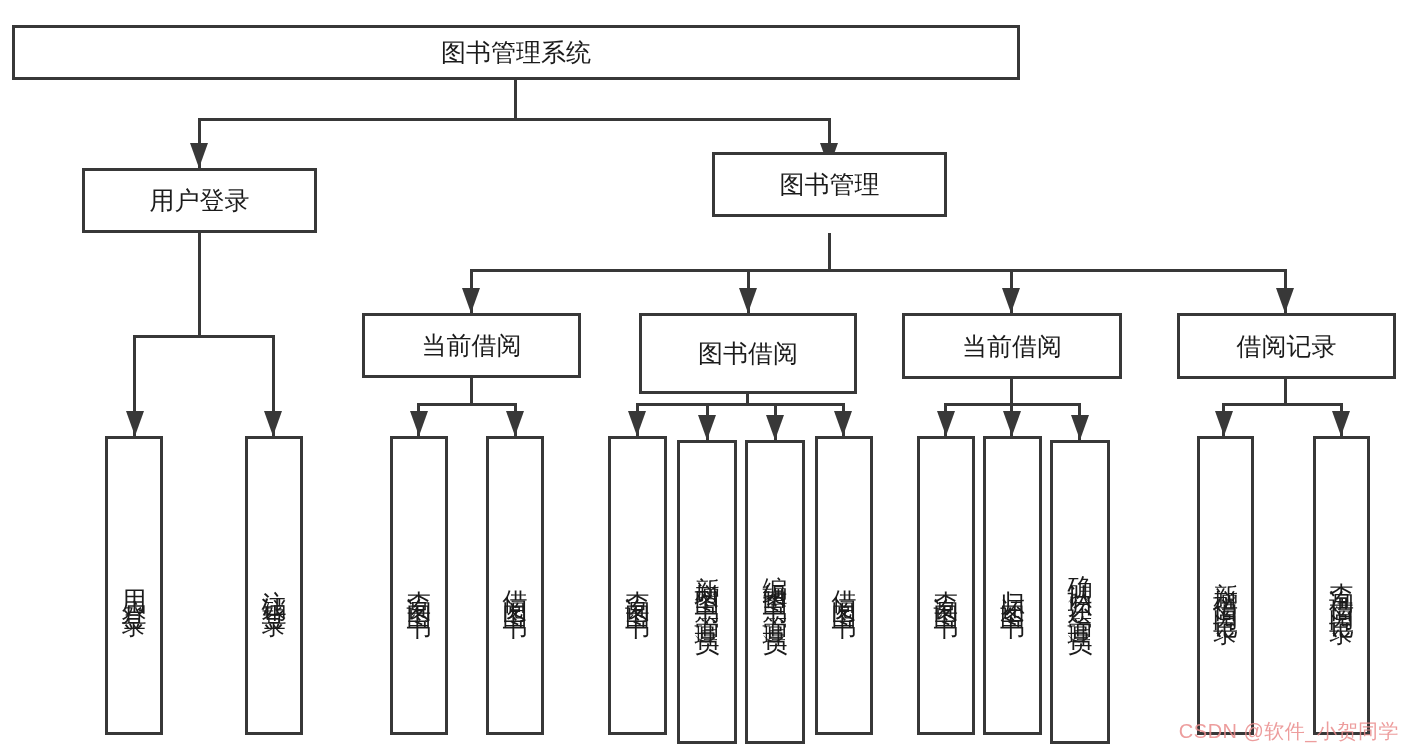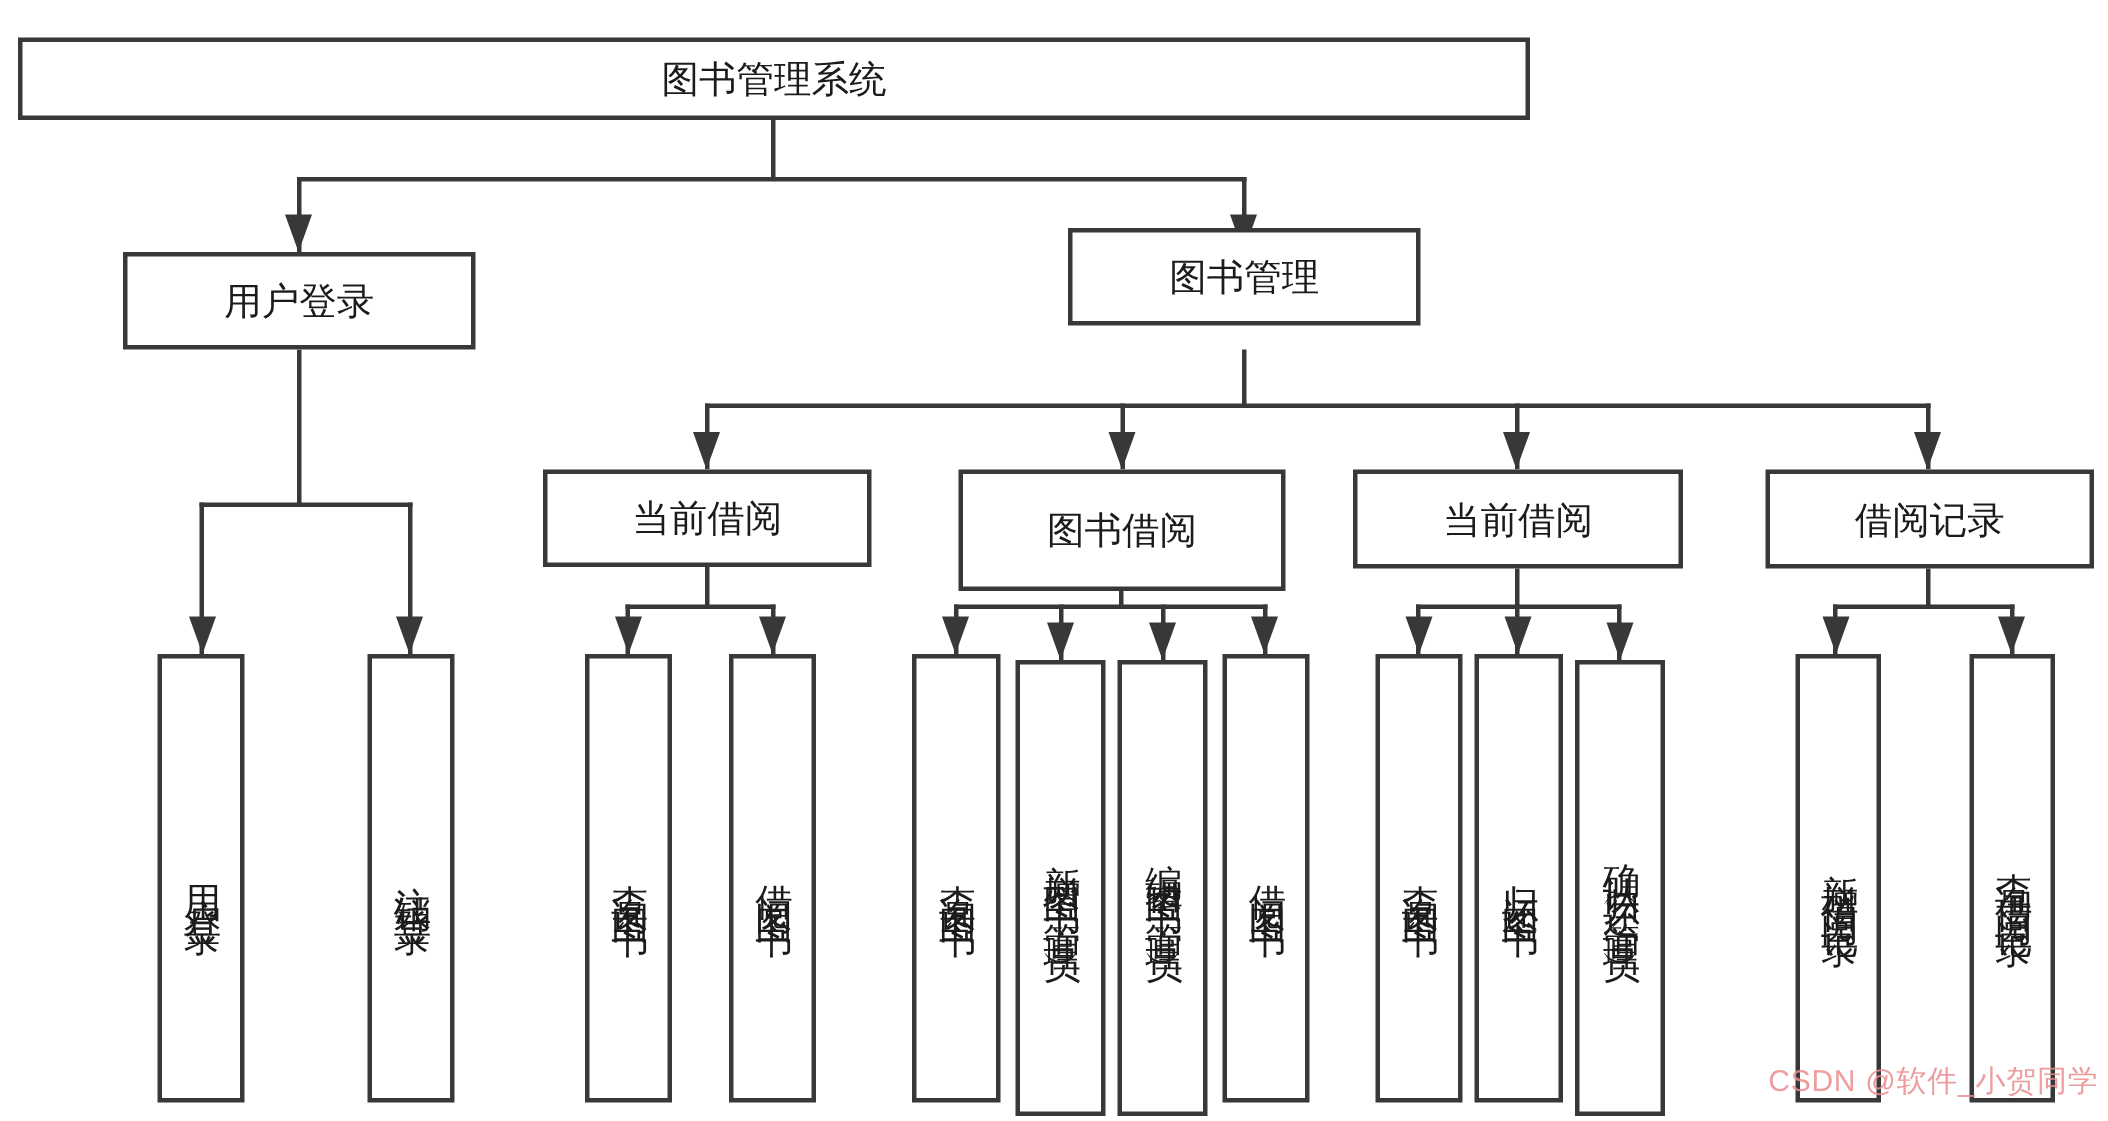--- a/index.html
+++ b/index.html
@@ -43,21 +43,21 @@
     width: 0;
     height: 0;
     border-left: 9px solid transparent;
     border-right: 9px solid transparent;
     border-top: 25px solid #383838;
     z-index: 1;
   }
   .watermark {
     position: absolute;
     right: 6px;
-    bottom: 13px;
+    bottom: 2px;
     font-size: 20px;
     letter-spacing: 0.5px;
     color: rgba(234, 140, 140, 0.85);
     z-index: 3;
   }
 </style>
 </head>
 <body>
 
 <div class="canvas">

